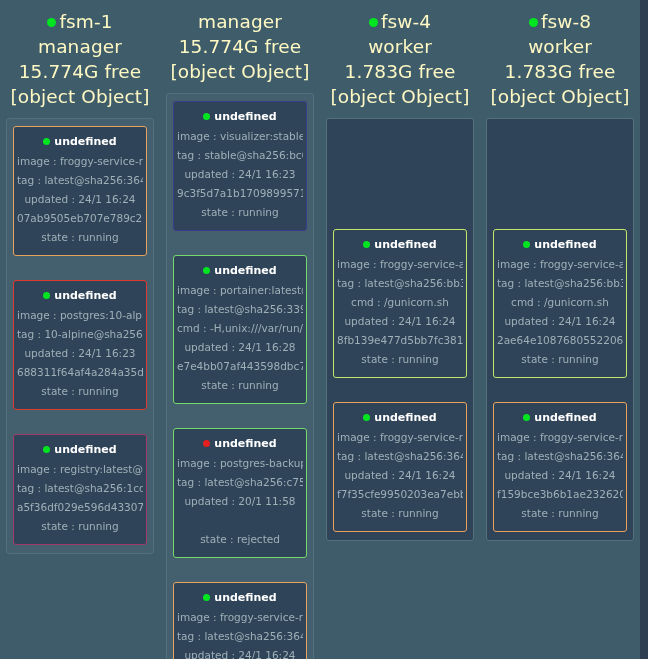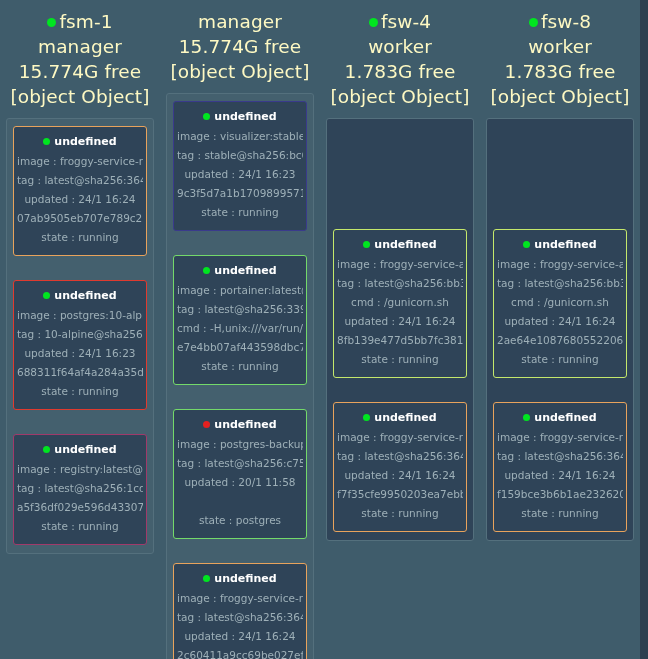--- a/index.html
+++ b/index.html
@@ -173,30 +173,31 @@
             <div class="task-line">tag : stable@sha256:bc6801325</div>
             <div class="task-line">updated : 24/1 16:23</div>
             <div class="task-line">9c3f5d7a1b170989957174ea9</div>
             <div class="task-line">state : running</div>
           </div>
           <div class="task-card" style="border-color: rgb(116, 217, 106);">
             <div class="task-title"><span class="dot up"></span><span>undefined</span></div>
             <div class="task-line">image : portainer:latest@sha2</div>
             <div class="task-line">tag : latest@sha256:339b6486</div>
             <div class="task-line">cmd : -H,unix:///var/run/docke</div>
+            <div class="task-line">updated : 24/1 16:28</div>
             <div class="task-line">e7e4bb07af443598dbc79e5759</div>
             <div class="task-line">state : running</div>
           </div>
           <div class="task-card" style="border-color: rgb(116, 217, 106);">
             <div class="task-title"><span class="dot down"></span><span>undefined</span></div>
             <div class="task-line">image : postgres-backup-local:</div>
             <div class="task-line">tag : latest@sha256:c75f5b45d</div>
             <div class="task-line">updated : 20/1 11:58</div>
             <div class="task-line blank">&nbsp;</div>
-            <div class="task-line">state : postgres</div>
+            <div class="task-line">state : rejected</div>
           </div>
           <div class="task-card" style="border-color: rgb(232, 163, 92);">
             <div class="task-title"><span class="dot up"></span><span>undefined</span></div>
             <div class="task-line">image : froggy-service-nginx:la</div>
             <div class="task-line">tag : latest@sha256:3646bebb</div>
             <div class="task-line">updated : 24/1 16:24</div>
             <div class="task-line">2c60411a9cc69be027ef6a8c31</div>
           </div>
         </div>
       </div>

